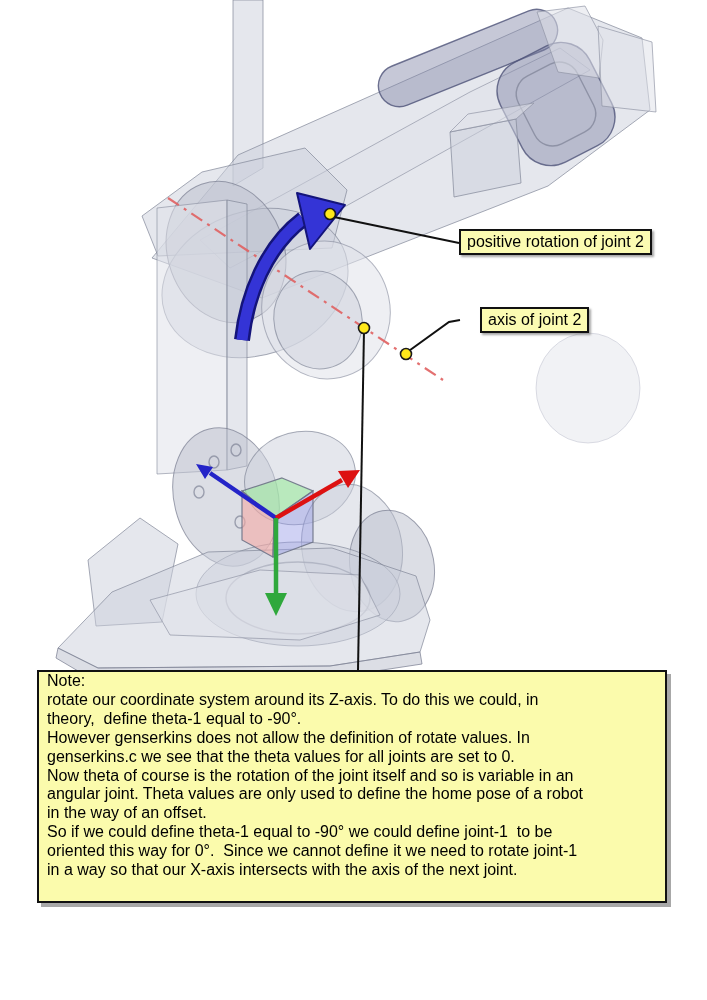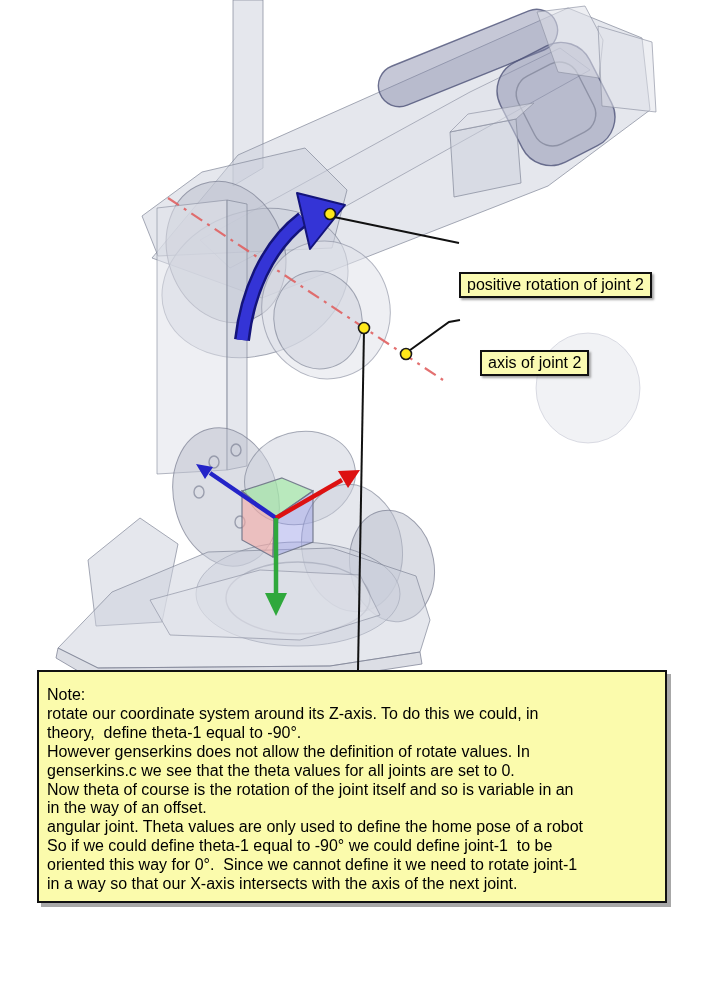--- a/index.html
+++ b/index.html
@@ -26,27 +26,26 @@
   .g-mid{fill:rgba(204,208,219,0.5);stroke:rgba(130,135,152,0.7);stroke-width:1;}
   .g-dim{fill:rgba(186,190,204,0.5);stroke:rgba(125,130,148,0.75);stroke-width:1;}
   .g-dark{fill:rgba(128,132,166,0.45);stroke:rgba(78,83,120,0.8);stroke-width:1.4;}
   .g-line{fill:none;stroke:rgba(120,125,145,0.65);stroke-width:1.4;}
   .g-faint{fill:rgba(205,208,218,0.28);stroke:rgba(172,176,192,0.4);stroke-width:1;}
   
   .label{
     position:absolute;background:var(--label-bg,#fbfbb2);border:2px solid #111;
     font-size:16px;line-height:20px;padding:1px 6px;white-space:nowrap;
     box-shadow:2px 2px 2px rgba(130,130,130,0.7);
-    margin-top:43px;
   }
   
   .note{
     position:absolute;left:37px;top:670px;width:630px;height:233px;box-sizing:border-box;
     background:var(--note-bg,#fbfbac);border:2px solid #111;
-    box-shadow:4px 4px 0 #a8a8a8;padding:14px 8px 0 8px;
+    box-shadow:4px 4px 0 #a8a8a8;padding:0 8px 0 8px;
     font-size:16px;line-height:18.9px;
   }
   .nline{white-space:pre;}
 </style>
 </head>
 <body>
 
 <div class="stage">
 
   <svg width="707" height="1000" viewBox="0 0 707 1000">
@@ -119,20 +118,20 @@
 
   <div class="label" style="left:480px;top:307px;">axis of joint 2</div>
 
   <div class="note">
     <div class="nline">Note:</div>
     <div class="nline">rotate our coordinate system around its Z-axis. To do this we could, in</div>
     <div class="nline">theory,  define theta-1 equal to -90°.</div>
     <div class="nline">However genserkins does not allow the definition of rotate values. In</div>
     <div class="nline">genserkins.c we see that the theta values for all joints are set to 0.</div>
     <div class="nline">Now theta of course is the rotation of the joint itself and so is variable in an</div>
+    <div class="nline">angular joint. Theta values are only used to define the home pose of a robot</div>
     <div class="nline">in the way of an offset.</div>
-    <div class="nline">angular joint. Theta values are only used to define the home pose of a robot</div>
     <div class="nline">So if we could define theta-1 equal to -90° we could define joint-1  to be</div>
     <div class="nline">oriented this way for 0°.  Since we cannot define it we need to rotate joint-1</div>
     <div class="nline">in a way so that our X-axis intersects with the axis of the next joint.</div>
   </div>
 
 </div>
 
 </body></html>

